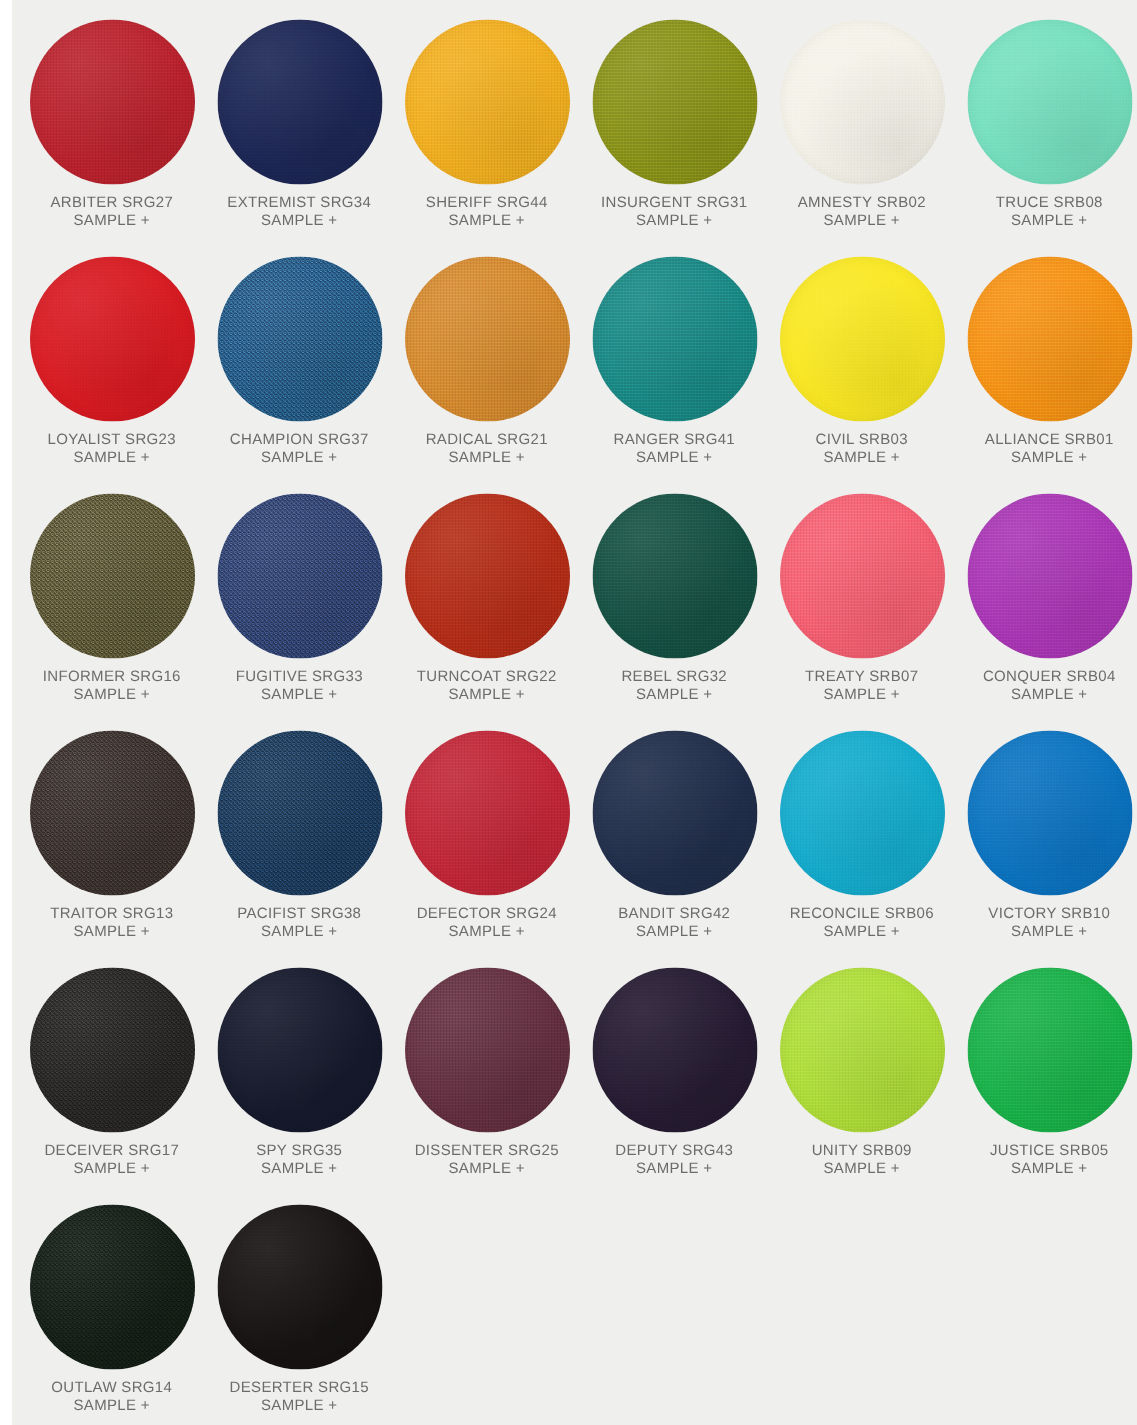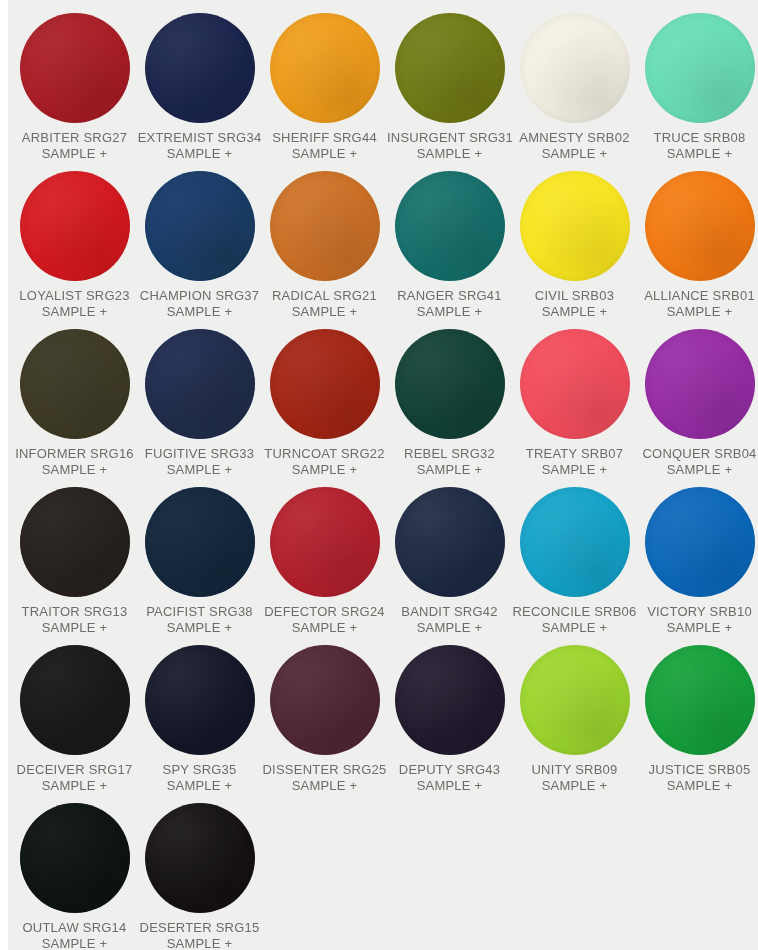--- a/index.html
+++ b/index.html
@@ -92,30 +92,30 @@
 
   .swatch-caption {
     margin-top: 7px;
     text-align: center;
     line-height: 1.22;
     width: 125px;
   }
 
   .swatch-name {
     display: block;
-    font-size: 13px;
+    font-size: 10px;
     letter-spacing: 0.22px;
     color: #6c6c6a;
     text-transform: uppercase;
     white-space: nowrap;
   }
 
   .swatch-sample-link {
     display: block;
-    font-size: 13px;
+    font-size: 10px;
     letter-spacing: 0.22px;
     color: #6c6c6a;
     text-transform: uppercase;
     white-space: nowrap;
     cursor: pointer;
   }
 </style>
 </head>
 <body>
 

